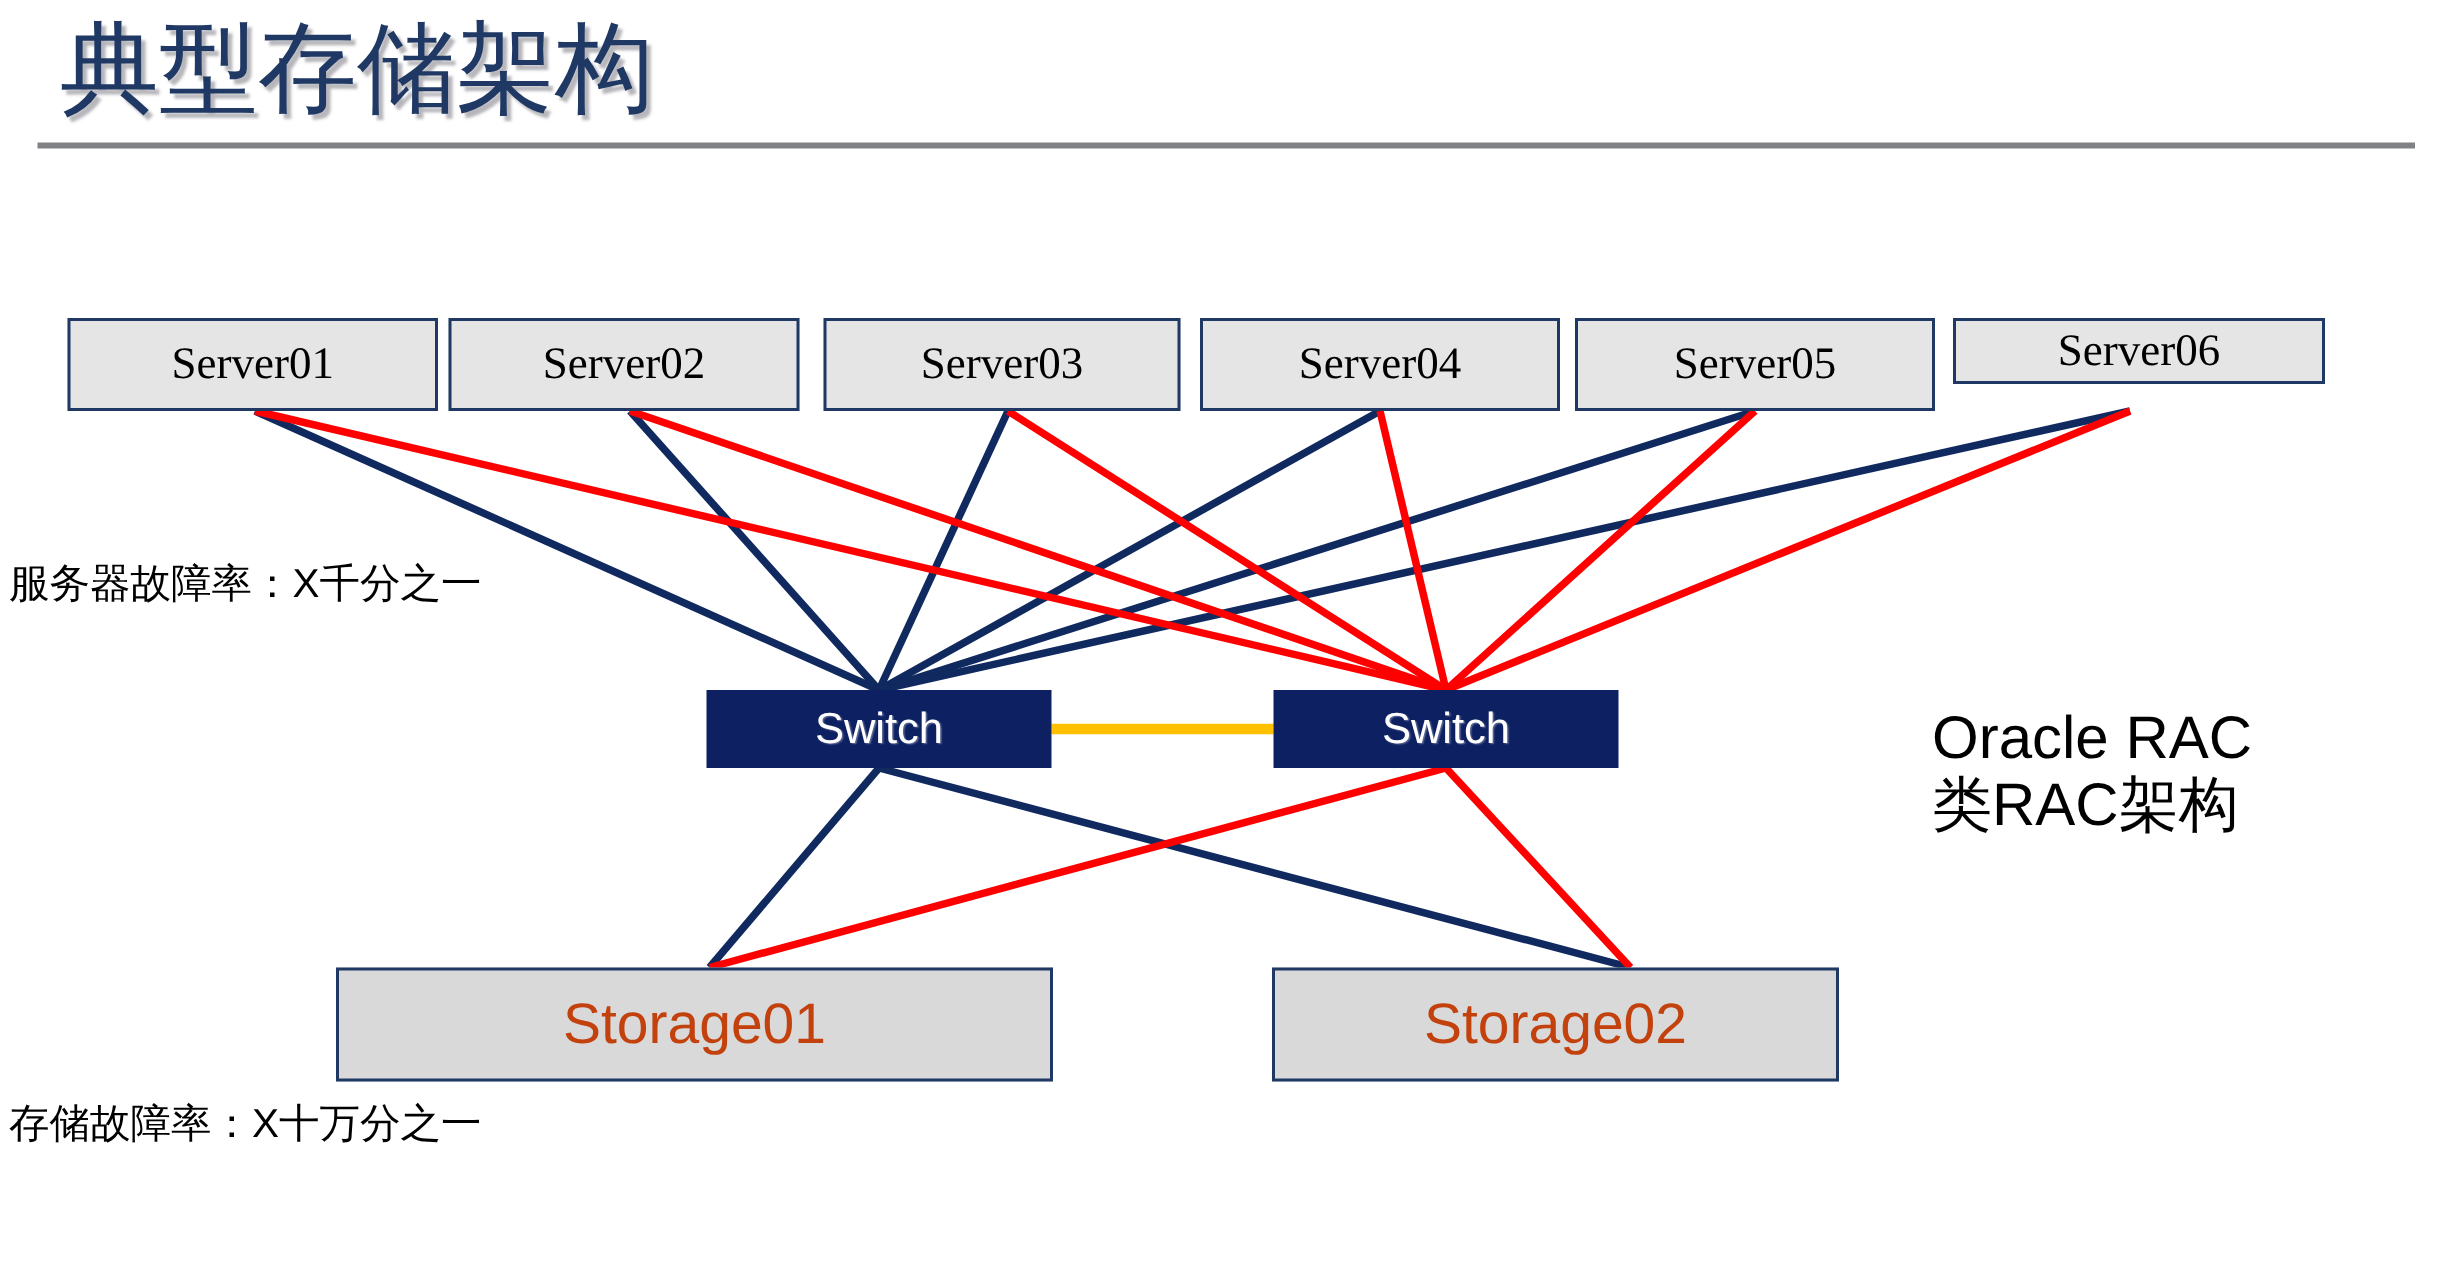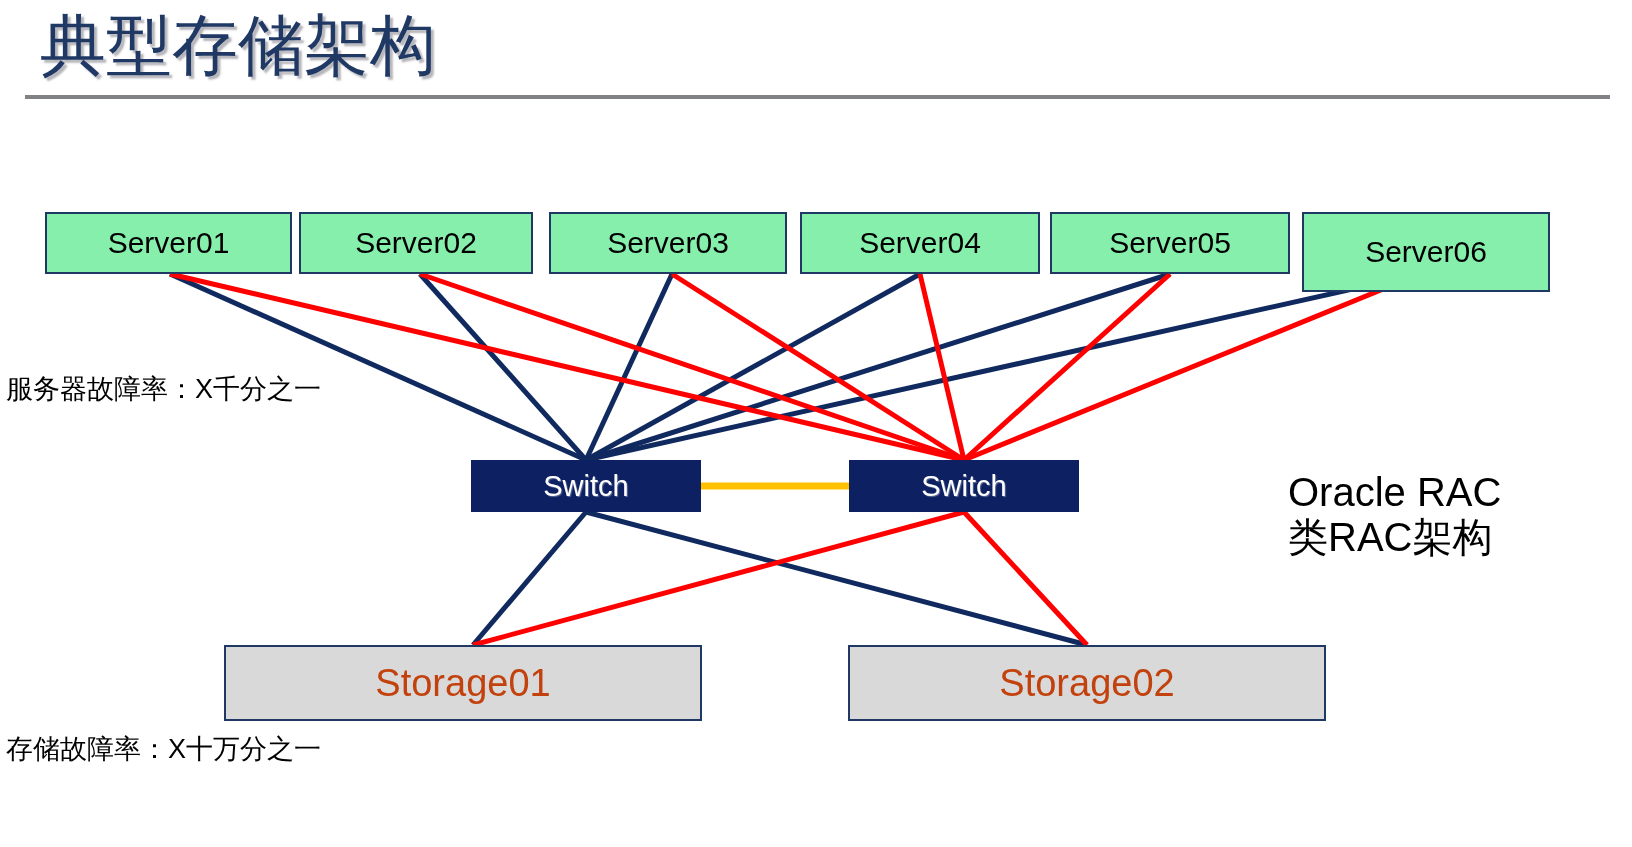--- a/index.html
+++ b/index.html
@@ -28,23 +28,24 @@
   #wires{position:absolute;left:0;top:0;width:1632px;height:847px;}
 
   
   .node{
     position:absolute;
     display:flex;align-items:center;justify-content:center;
     box-sizing:border-box;
     white-space:nowrap;
   }
   .server{
-    background:#86efac;border:2px solid #1F3864;
+    background:#e5e5e5;border:2px solid #1F3864;
     color:#000000;font-size:30px;
     height:62px;
+    font-family:Liberation Serif, serif;
   }
   .switch{
     background:#0d2061;border:none;
     color:#ffffff;font-size:29px;
     height:38px;
     text-shadow:1px 1px 1px rgba(255,255,255,0.35);
   }
   .storage{
     background:#d9d9d9;border:2px solid #1F3864;
     color:#c2410c;font-size:38px;
@@ -104,35 +105,35 @@
   </div>
   <div class="node server" style="left: 549px; top: 212px; width: 238px; height: 62px;">
     <span>Server03</span>
   </div>
   <div class="node server" style="left: 800px; top: 212px; width: 240px; height: 62px;">
     <span>Server04</span>
   </div>
   <div class="node server" style="left: 1050px; top: 212px; width: 240px; height: 62px;">
     <span>Server05</span>
   </div>
-  <div class="node server" style="left: 1302px; top: 212px; width: 248px; height: 80px;">
+  <div class="node server" style="left: 1302px; top: 212px; width: 248px; height: 44px;">
     <span>Server06</span>
   </div>
 
   <div class="node switch" style="left: 471px; top: 460px; width: 230px; height: 52px;">
     <span>Switch</span>
   </div>
   <div class="node switch" style="left: 849px; top: 460px; width: 230px; height: 52px;">
     <span>Switch</span>
   </div>
 
   <div class="node storage" style="left: 224px; top: 645px; width: 478px; height: 76px;">
     <span>Storage01</span>
   </div>
-  <div class="node storage" style="left: 848px; top: 645px; width: 478px; height: 76px;">
+  <div class="node storage" style="left: 848px; top: 645px; width: 378px; height: 76px;">
     <span>Storage02</span>
   </div>
 
   <div class="note" style="left:6px;top:372px;">服务器故障率：X千分之一</div>
   <div class="note" style="left:6px;top:732px;">存储故障率：X十万分之一</div>
 
   <div class="sidenote" style="left:1288px;top:467px;">Oracle RAC</div>
   <div class="sidenote" style="left:1288px;top:512px;">类RAC架构</div>
 
 </div>

